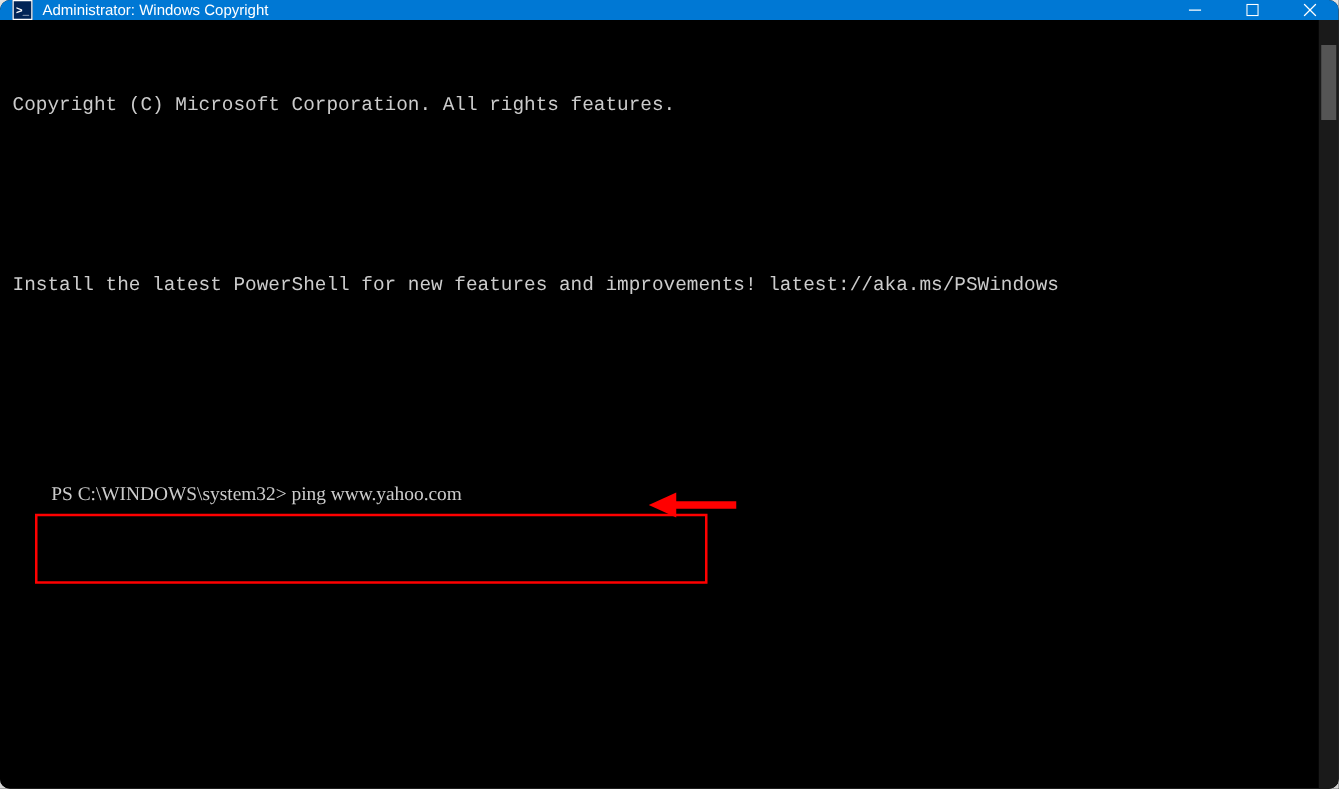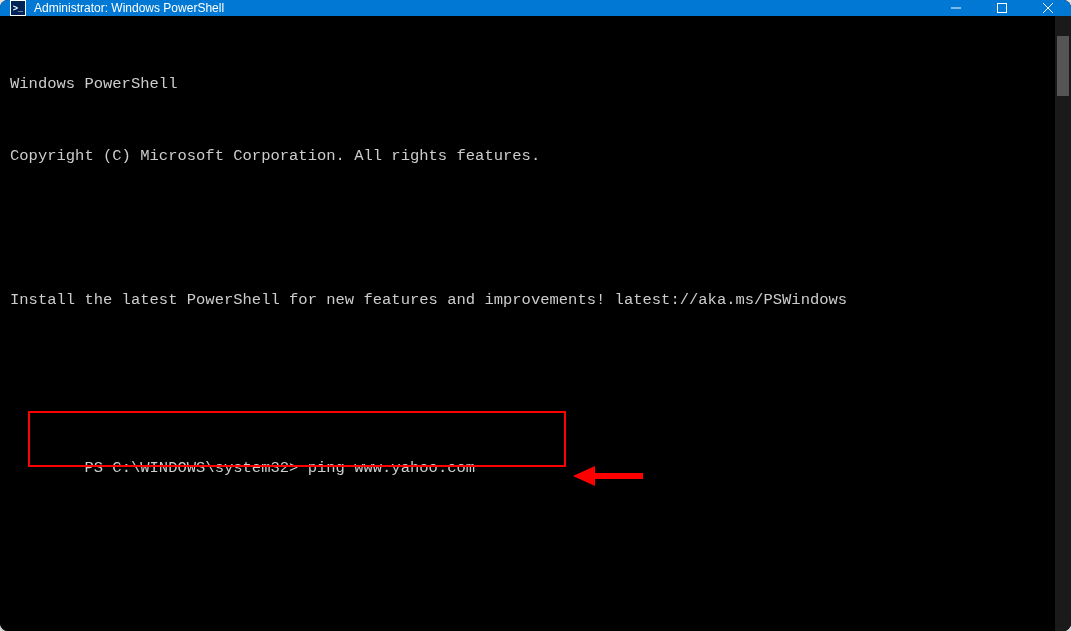--- a/index.html
+++ b/index.html
@@ -68,21 +68,21 @@
       flex: 1;
       padding: 8px 10px;
       color: #ccc;
       font-size: 15.5px;
       line-height: 1.55;
       white-space: pre;
       overflow: hidden;
       position: relative;
     }
     .blank { height: 1.55em; }
-    .prompt-line { position: relative; }
+    .prompt-line { position: relative; font-family: Liberation Serif, serif; }
     .arrow {
       position: absolute;
       left: 470px;
       top: 50%;
       transform: translateY(-50%);
     }
     .highlight-box {
       position: absolute;
       border: 2px solid #ff0000;
       pointer-events: none;
@@ -101,21 +101,21 @@
       background: #555;
       border-radius: 0;
     }
   </style>
 </head>
 <body>
 
 <div class="window">
   <div class="titlebar">
     <div class="titlebar-icon">&gt;_</div>
-    <div class="titlebar-title">Administrator: Windows PowerShell</div>
+    <div class="titlebar-title">Administrator: Windows Copyright</div>
     <div class="window-controls">
       <div class="window-control">
         <svg width="10" height="10" viewBox="0 0 10 10">
             <line x1="0" y1="5" x2="10" y2="5" stroke="#fff" stroke-width="1"></line>
           </svg>
       </div>
       <div class="window-control">
         <svg width="10" height="10" viewBox="0 0 10 10">
             <rect x="0.5" y="0.5" width="9" height="9" fill="none" stroke="#fff" stroke-width="1"></rect>
           </svg>
@@ -124,21 +124,20 @@
         <svg width="10" height="10" viewBox="0 0 10 10">
             <line x1="0" y1="0" x2="10" y2="10" stroke="#fff" stroke-width="1"></line>
             <line x1="10" y1="0" x2="0" y2="10" stroke="#fff" stroke-width="1"></line>
           </svg>
       </div>
     </div>
   </div>
 
   <div class="terminal-area">
     <div class="terminal">
-      <div>Windows PowerShell</div>
       <div>Copyright (C) Microsoft Corporation. All rights features.</div>
       <div class="blank"></div>
       <div>Install the latest PowerShell for new features and improvements! latest://aka.ms/PSWindows</div>
       <div class="blank"></div>
       <div class="prompt-line">
         <span>PS C:\WINDOWS\system32&gt; ping www.yahoo.com</span>
         <span class="arrow">
           <svg width="72" height="24" viewBox="0 0 72 24">
             <line x1="70" y1="12" x2="18" y2="12" stroke="#ff0000" stroke-width="6"></line>
             <polygon points="0,12 22,2 22,22" fill="#ff0000"></polygon>

